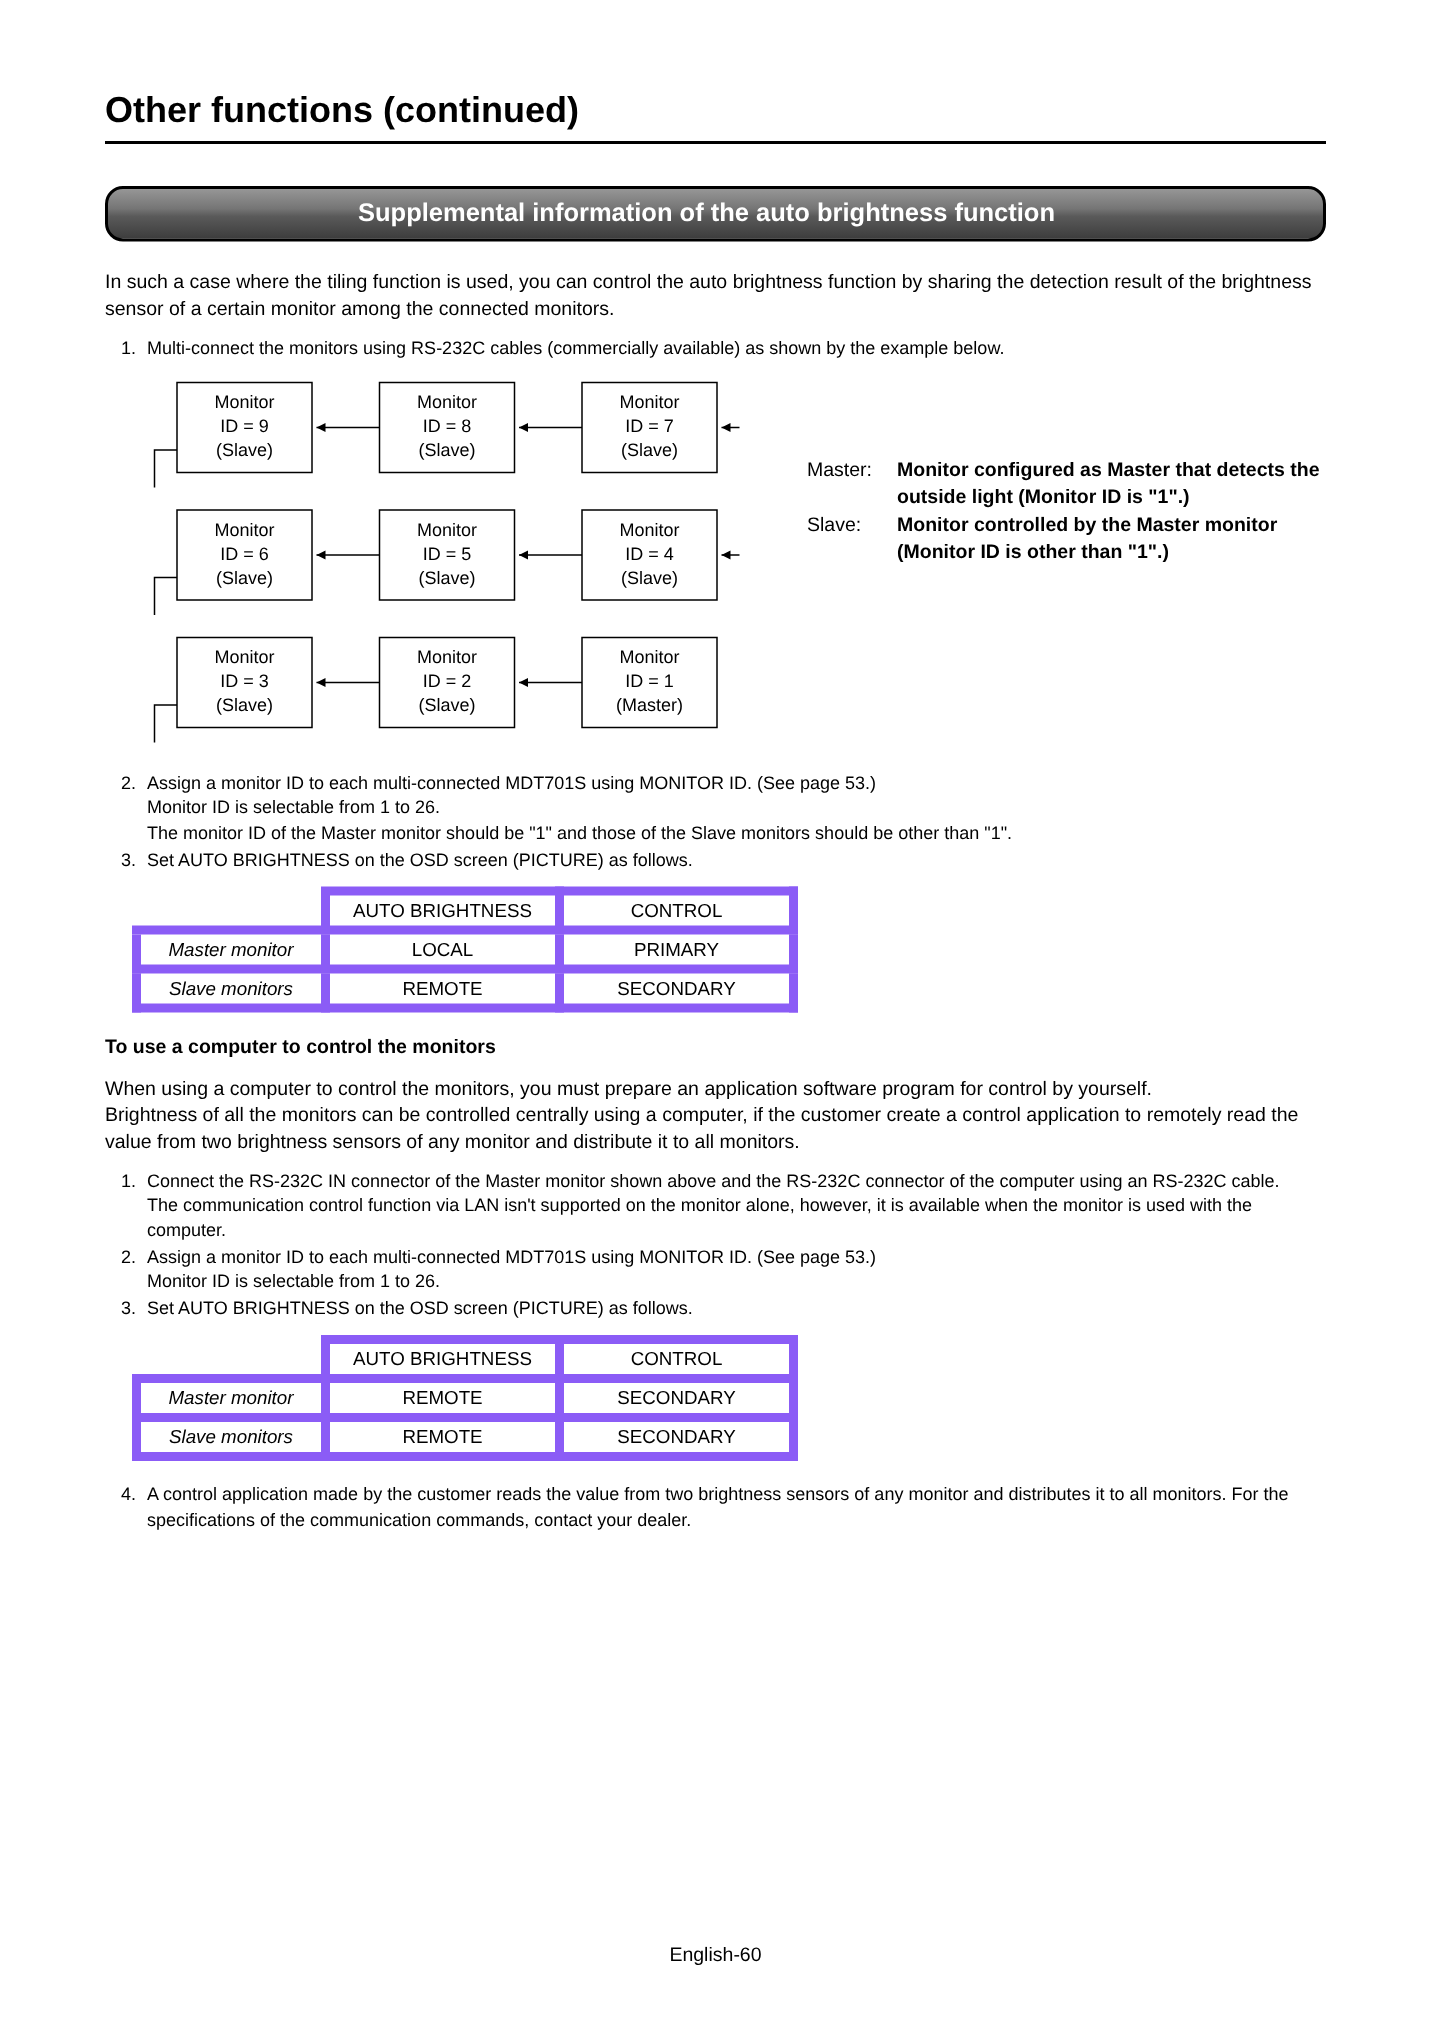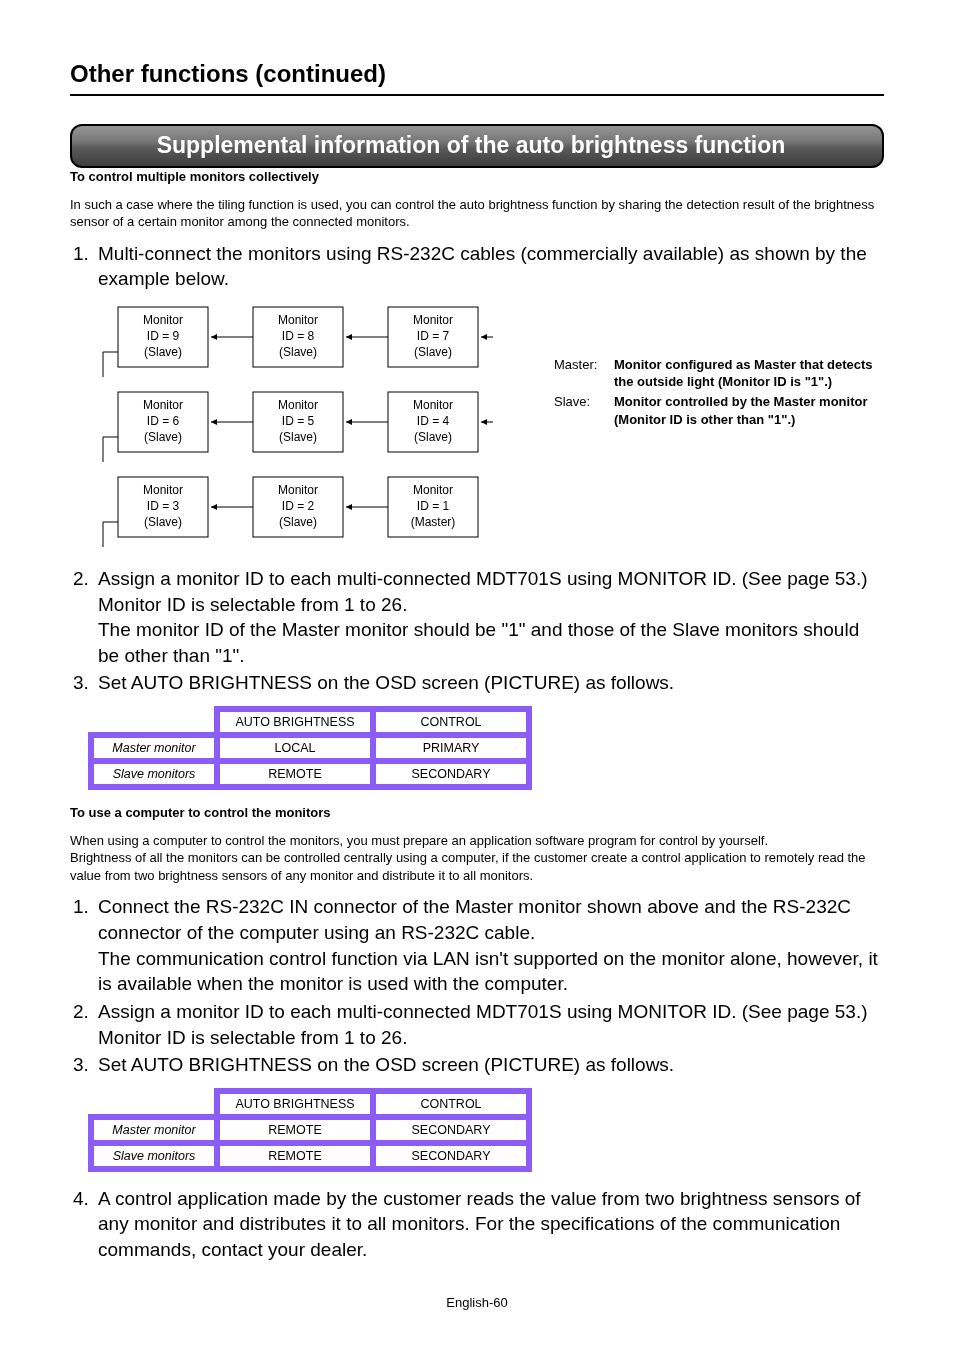--- a/index.html
+++ b/index.html
@@ -24,46 +24,47 @@
   .title-rule {
     border: none;
     border-top: 2px solid #000;
     margin: 0 0 28px 0;
   }
   .banner {
     background: linear-gradient(#969696, #757575 40%, #5a5a5a 55%, #3d3d3d);
     border: 2px solid #000;
     border-radius: 12px;
     color: #fff;
-    font-size: 23px;
+    font-size: 17px;
     font-weight: bold;
     text-align: center;
     padding: 6px 12px 7px 0;
+    margin-bottom: 18px;
   }
   .bold {
     font-weight: bold;
   }
   p {
     font-size: 13px;
     line-height: 1.35;
     margin: 0 0 10px 0;
   }
   ol {
-    font-size: 19px;
+    font-size: 12px;
     line-height: 1.35;
     margin: 0 0 10px 0;
     padding-left: 24px;
   }
   ol li {
     margin-bottom: 2px;
     padding-left: 4px;
   }
   .diag-wrap {
     display: flex;
-    gap: 56px;
+    gap: 40px;
     align-items: flex-start;
     margin: 8px 0 14px 18px;
   }
   .diagram-svg {
     flex: 0 0 auto;
   }
   .defs {
     font-size: 13px;
     line-height: 1.35;
     margin-top: 54px;
@@ -110,21 +111,20 @@
 </style>
 </head>
 <body>
 
 <div class="page">
   <h1 class="title">Other functions (continued)</h1>
   <hr class="title-rule">
 
   <div class="banner">Supplemental information of the auto brightness function</div>
 
-  <p class="bold">To control multiple monitors collectively</p>
   <p>In such a case where the tiling function is used, you can control the auto brightness function by sharing the detection result of the brightness sensor of a certain monitor among the connected monitors.</p>
 
   <ol>
     <li>Multi-connect the monitors using RS-232C cables (commercially available) as shown by the example below.</li>
   </ol>
 
   <div class="diag-wrap">
     <svg class="diagram-svg" width="410" height="250" viewBox="0 0 410 250">
       <defs>
         <marker id="arrow" markerWidth="8" markerHeight="8" refX="6" refY="3" orient="auto">

